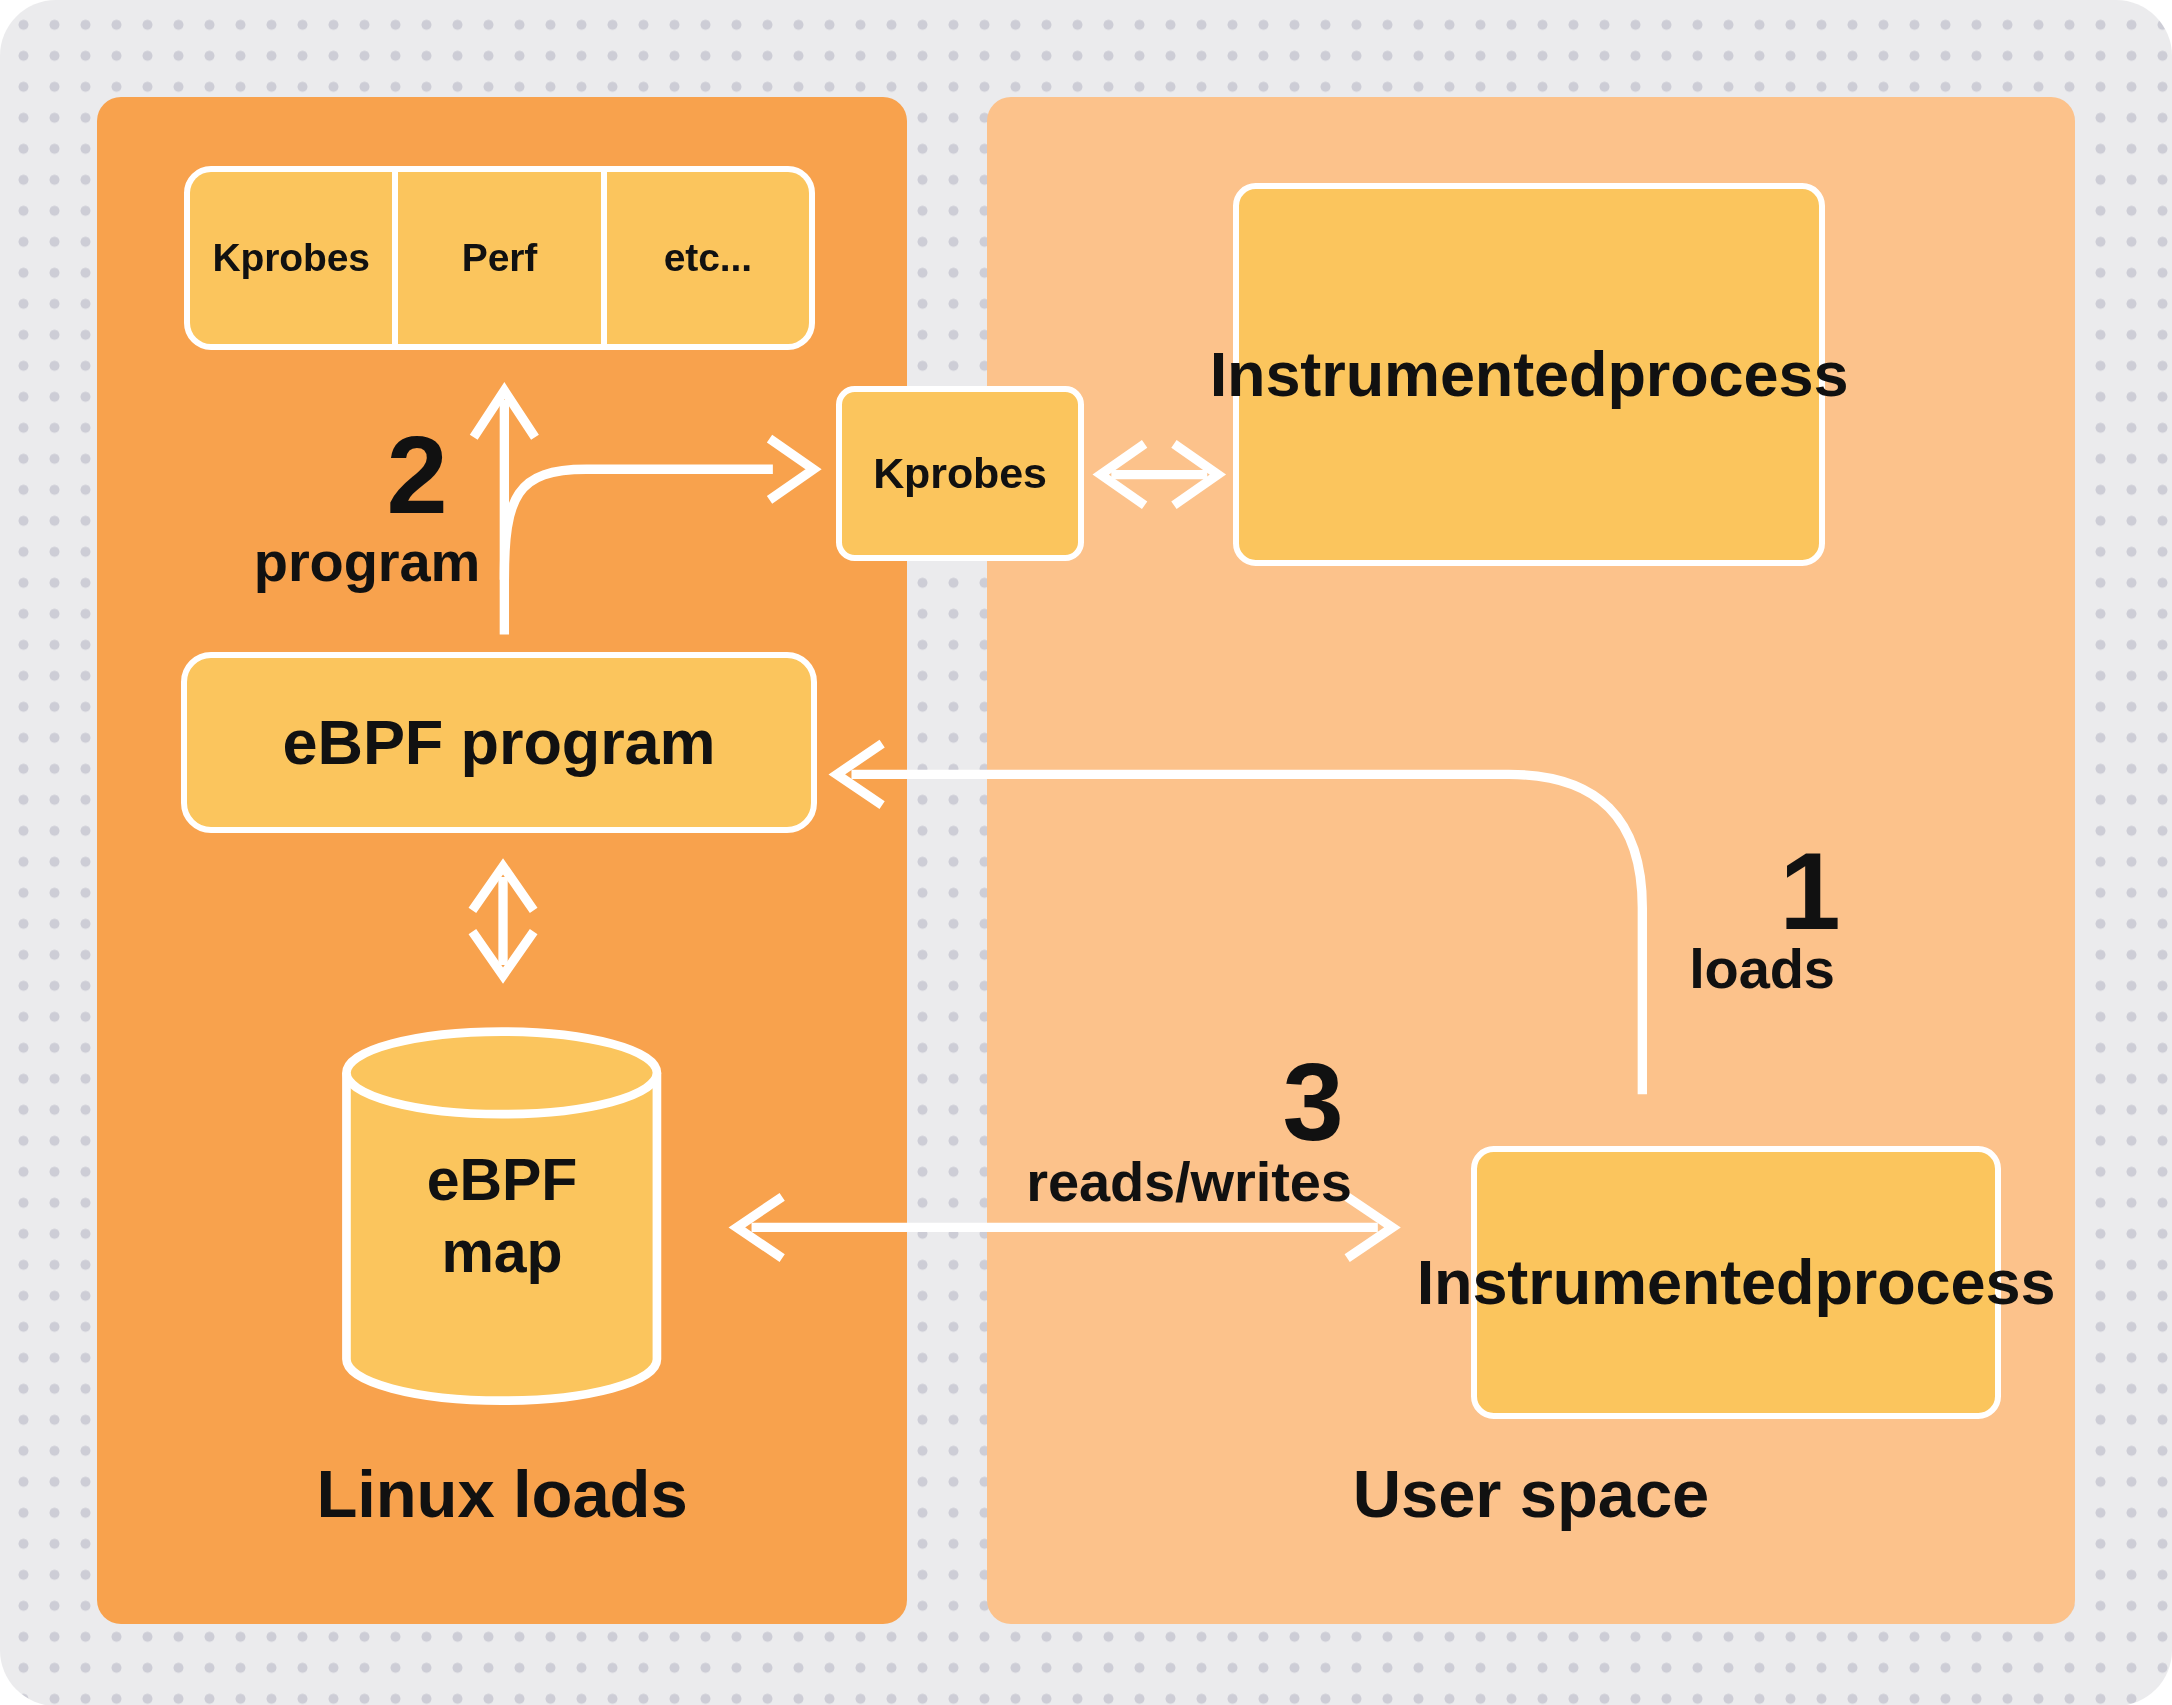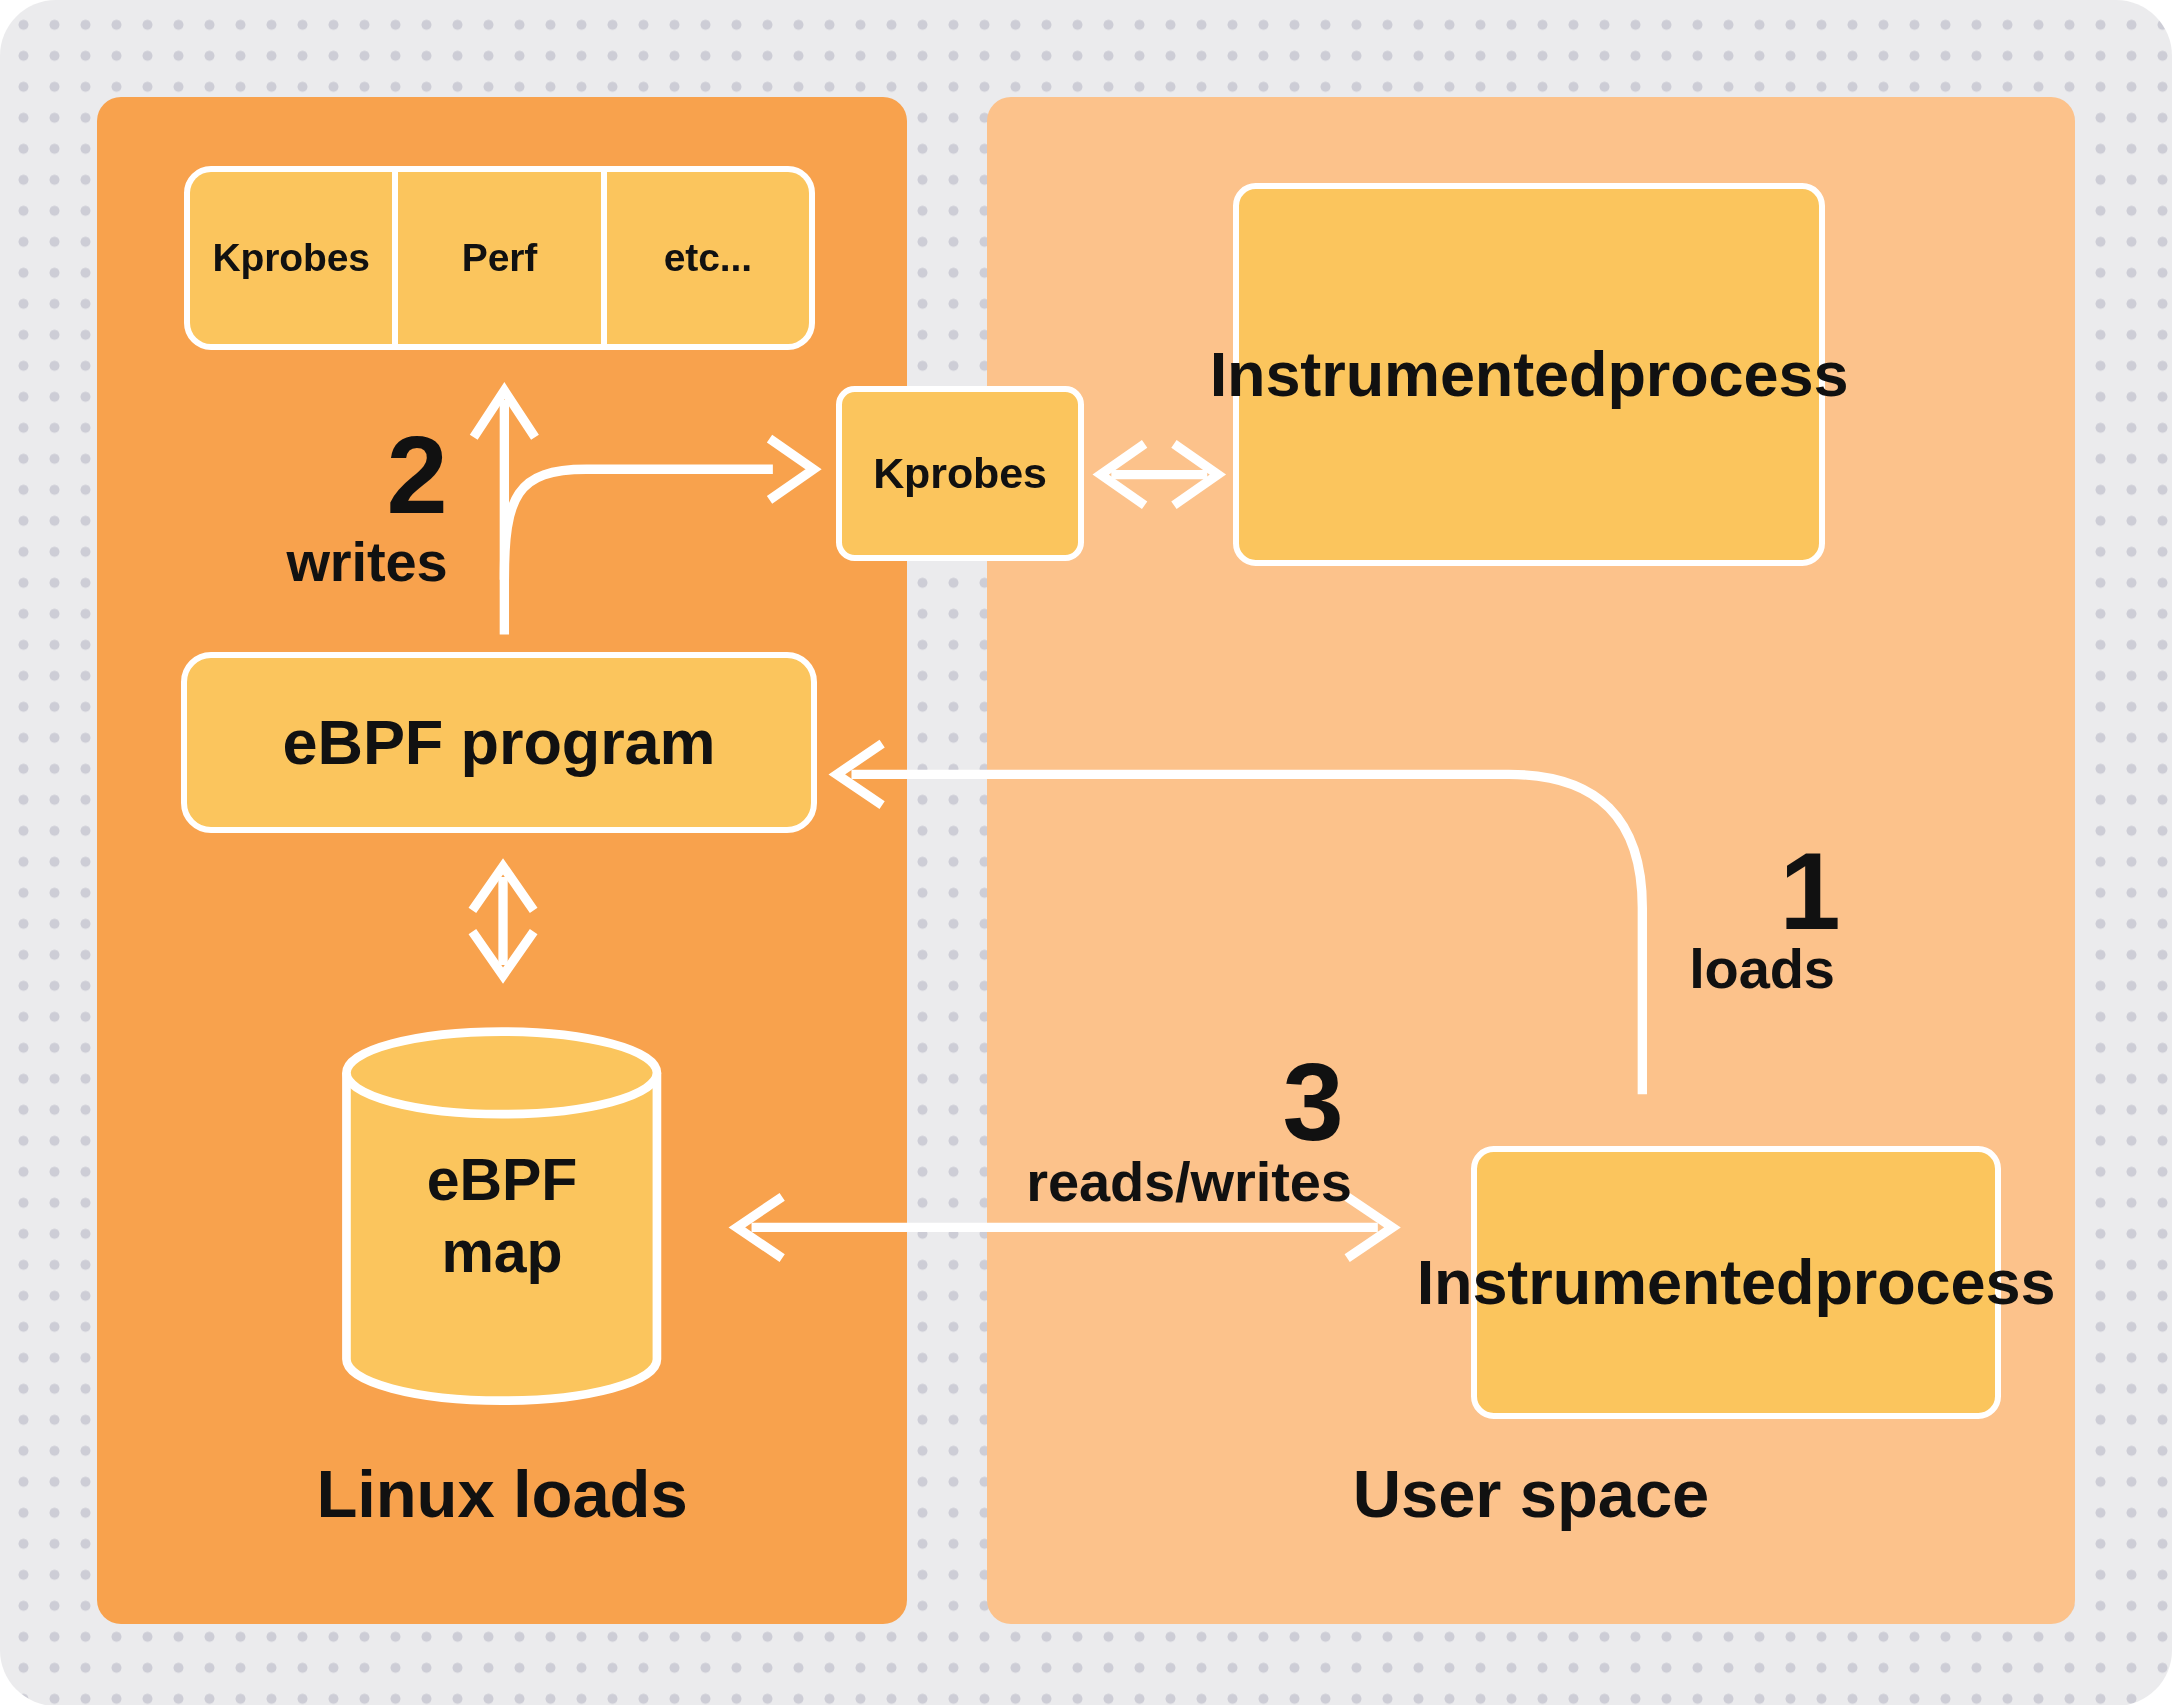--- a/index.html
+++ b/index.html
@@ -126,21 +126,21 @@
     <span>Instrumented</span>
     <span>process</span>
   </div>
 
   <div class="abs-label map-label" style="left:502px;top:1217px;">
     <div>eBPF</div>
     <div>map</div>
   </div>
 
   <div class="abs-label step-num" style="left:417px;top:474px;">2</div>
-  <div class="abs-label step-word" style="left:367px;top:561px;">writes</div>
+  <div class="abs-label step-word" style="left:367px;top:561px;">program</div>
 
   <div class="abs-label step-num" style="left:1810px;top:890px;">1</div>
   <div class="abs-label step-word" style="left:1762px;top:968px;">loads</div>
 
   <div class="abs-label step-num" style="left:1313px;top:1101px;">3</div>
   <div class="abs-label step-word" style="left:1189px;top:1181px;">reads/writes</div>
 
   <div class="abs-label panel-label" style="left:502px;top:1493px;">Linux loads</div>
   <div class="abs-label panel-label" style="left:1531px;top:1493px;">User space</div>
 

